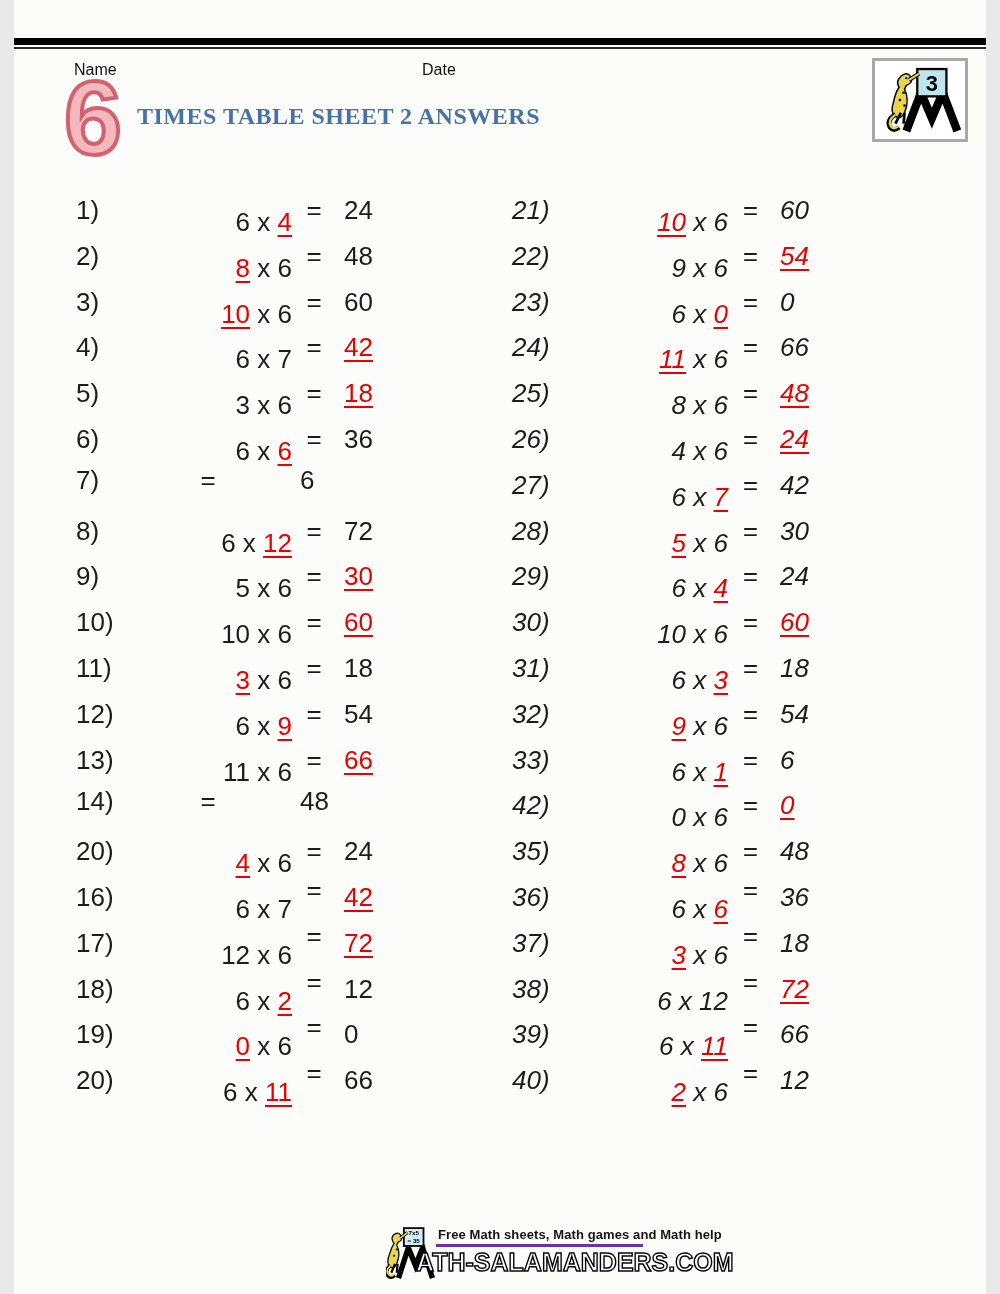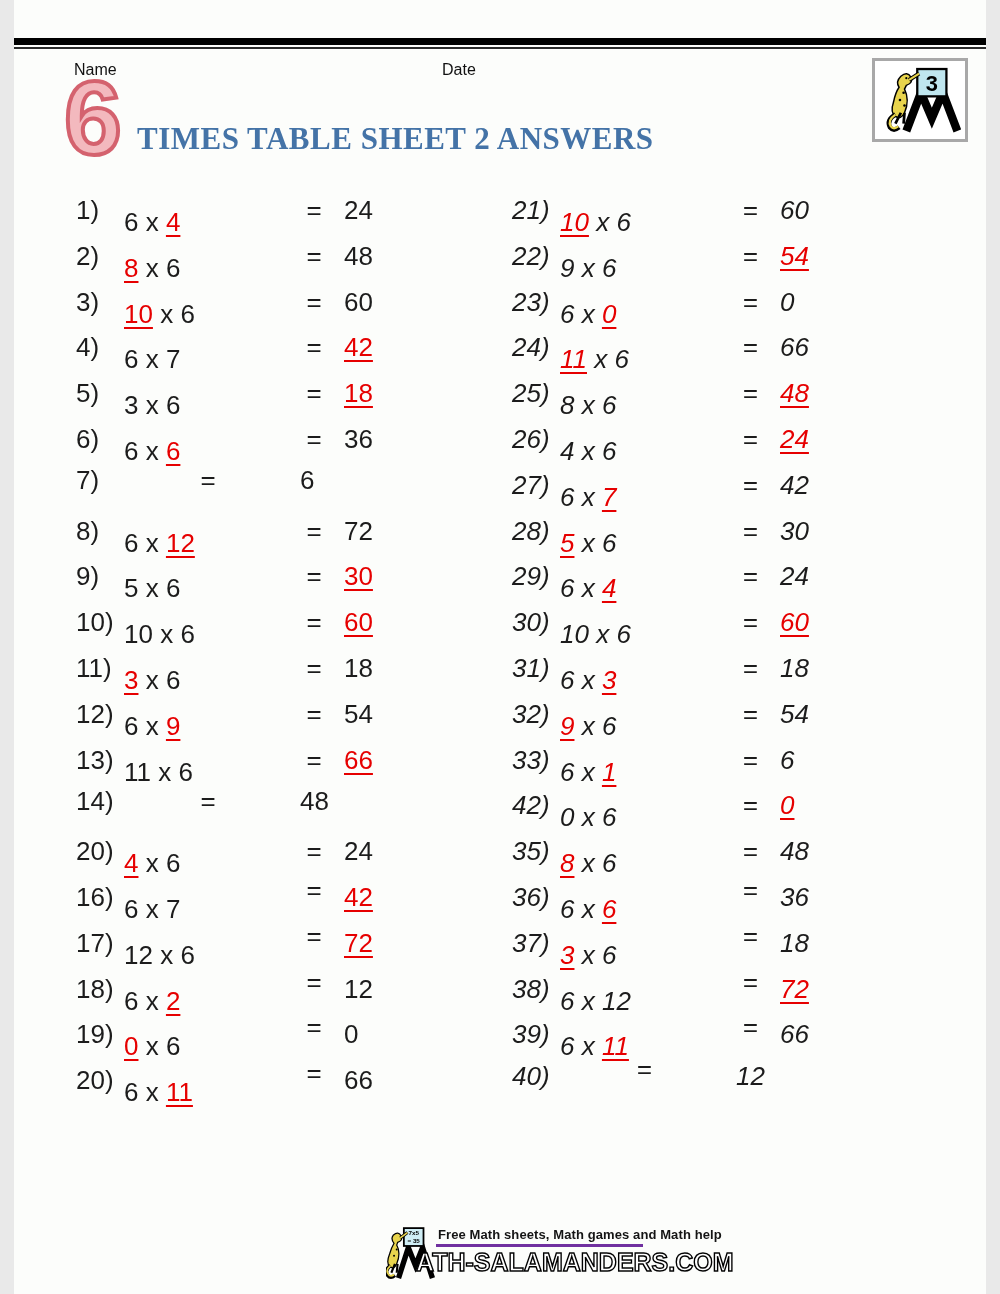--- a/index.html
+++ b/index.html
@@ -14,48 +14,48 @@
   .page{
     position:relative;width:972px;height:1294px;margin:0 auto;
     background:#fcfdfb;font-family:"Liberation Sans",sans-serif;color:var(--ink);
     overflow:hidden;
   }
   .topbar{position:absolute;top:38px;left:0;width:100%;height:7px;background:#000;}
   .topbar-thin{position:absolute;top:47px;left:0;width:100%;height:2px;background:#2a2a2a;}
 
   .meta-label{position:absolute;top:61px;font-size:16px;color:#111;}
   .name-label{left:60px;}
-  .date-label{left:428px;text-align:right;}
+  .date-label{left:408px;text-align:right;}
 
   .big-six{
     position:absolute;top:66px;left:50px;
     font-size:104px;font-weight:bold;line-height:1;
     color:var(--six-fill);-webkit-text-stroke:4px var(--six-stroke);
   }
   .sheet-title{
-    position:absolute;top:121px;left:123px;
-    font-family:"Liberation Serif",serif;font-size:31px;font-weight:600;
+    position:absolute;top:103px;left:123px;
+    font-family:"Liberation Serif",serif;font-size:24px;font-weight:600;
     color:var(--title-blue);letter-spacing:.5px;white-space:nowrap;
   }
 
   .corner-logo{
     position:absolute;top:58px;left:858px;width:96px;height:84px;
     background:#fff;border:3px solid #a8a8a8;box-sizing:border-box;
     display:flex;align-items:center;justify-content:center;
   }
 
   .pcol{position:absolute;top:183px;display:flex;flex-direction:column;}
   .pcol-left{left:62px;}
   .pcol-right{left:498px;font-style:italic;}
   .prow{
     display:grid;grid-template-columns:48px 168px 44px 86px;
     align-items:center;height:45.8px;font-size:26px;white-space:pre;
   }
   .pnum{text-align:left;}
-  .pexpr{margin-top:24px;}
+  .pexpr{text-align:right;margin-top:24px;}
   .peq{text-align:center;}
   .raised .peq{position:relative;top:-7px;}
   .pans{text-align:left;padding-left:8px;}
   .red{
     color:var(--red);
     text-decoration:underline;
     text-decoration-thickness:2px;
     text-underline-offset:4px;
   }
 
@@ -142,21 +142,21 @@
       <div class="prow"><span class="pnum">30)</span><span class="pexpr"><span>10</span><span class="mul"> x </span><span>6</span></span><span class="peq">=</span><span class="pans red">60</span></div>
       <div class="prow"><span class="pnum">31)</span><span class="pexpr"><span>6</span><span class="mul"> x </span><span class="red">3</span></span><span class="peq">=</span><span class="pans">18</span></div>
       <div class="prow"><span class="pnum">32)</span><span class="pexpr"><span class="red">9</span><span class="mul"> x </span><span>6</span></span><span class="peq">=</span><span class="pans">54</span></div>
       <div class="prow"><span class="pnum">33)</span><span class="pexpr"><span>6</span><span class="mul"> x </span><span class="red">1</span></span><span class="peq">=</span><span class="pans">6</span></div>
       <div class="prow"><span class="pnum">42)</span><span class="pexpr"><span>0</span><span class="mul"> x </span><span>6</span></span><span class="peq">=</span><span class="pans red">0</span></div>
       <div class="prow"><span class="pnum">35)</span><span class="pexpr"><span class="red">8</span><span class="mul"> x </span><span>6</span></span><span class="peq">=</span><span class="pans">48</span></div>
       <div class="prow raised"><span class="pnum">36)</span><span class="pexpr"><span>6</span><span class="mul"> x </span><span class="red">6</span></span><span class="peq">=</span><span class="pans">36</span></div>
       <div class="prow raised"><span class="pnum">37)</span><span class="pexpr"><span class="red">3</span><span class="mul"> x </span><span>6</span></span><span class="peq">=</span><span class="pans">18</span></div>
       <div class="prow raised"><span class="pnum">38)</span><span class="pexpr"><span>6</span><span class="mul"> x </span><span>12</span></span><span class="peq">=</span><span class="pans red">72</span></div>
       <div class="prow raised"><span class="pnum">39)</span><span class="pexpr"><span>6</span><span class="mul"> x </span><span class="red">11</span></span><span class="peq">=</span><span class="pans">66</span></div>
-      <div class="prow raised"><span class="pnum">40)</span><span class="peq">=</span><span class="pans">12</span></div>
+      <div class="prow raised"><span class="pnum">40)</span><span class="pexpr"><span class="red">2</span><span class="mul"> x </span><span>6</span></span><span class="peq">=</span><span class="pans">12</span></div>
     </div>
 
   <div class="footer">
     <svg class="footer-logo" width="50" height="56" viewBox="0 0 56 62">
       <path d="M14 58 L25 24 L33 44 L41 24 L52 58" fill="none" stroke="#000" stroke-width="6"></path>
       <rect x="20" y="2" width="22" height="20" fill="#cfeef5" stroke="#000" stroke-width="2"></rect>
       <text x="31" y="10" font-family="Liberation Sans, sans-serif" font-size="7" font-weight="bold" fill="#000" text-anchor="middle" id="board-l1">7x5</text>
       <text x="31" y="19" font-family="Liberation Sans, sans-serif" font-size="7" font-weight="bold" fill="#000" text-anchor="middle" id="board-l2">= 35</text>
       <path d="M8 10 Q14 5 17 11 Q19 16 13 18 L12 21 Q17 30 12 42 Q9 49 4 45 Q0 41 4 31 Q6 24 9 19 Q5 14 8 10 Z" fill="#e8d44d" stroke="#000" stroke-width="1.4"></path>
       <path d="M5 44 Q-2 49 2 55 Q5 59 10 55" fill="none" stroke="#000" stroke-width="4"></path>

